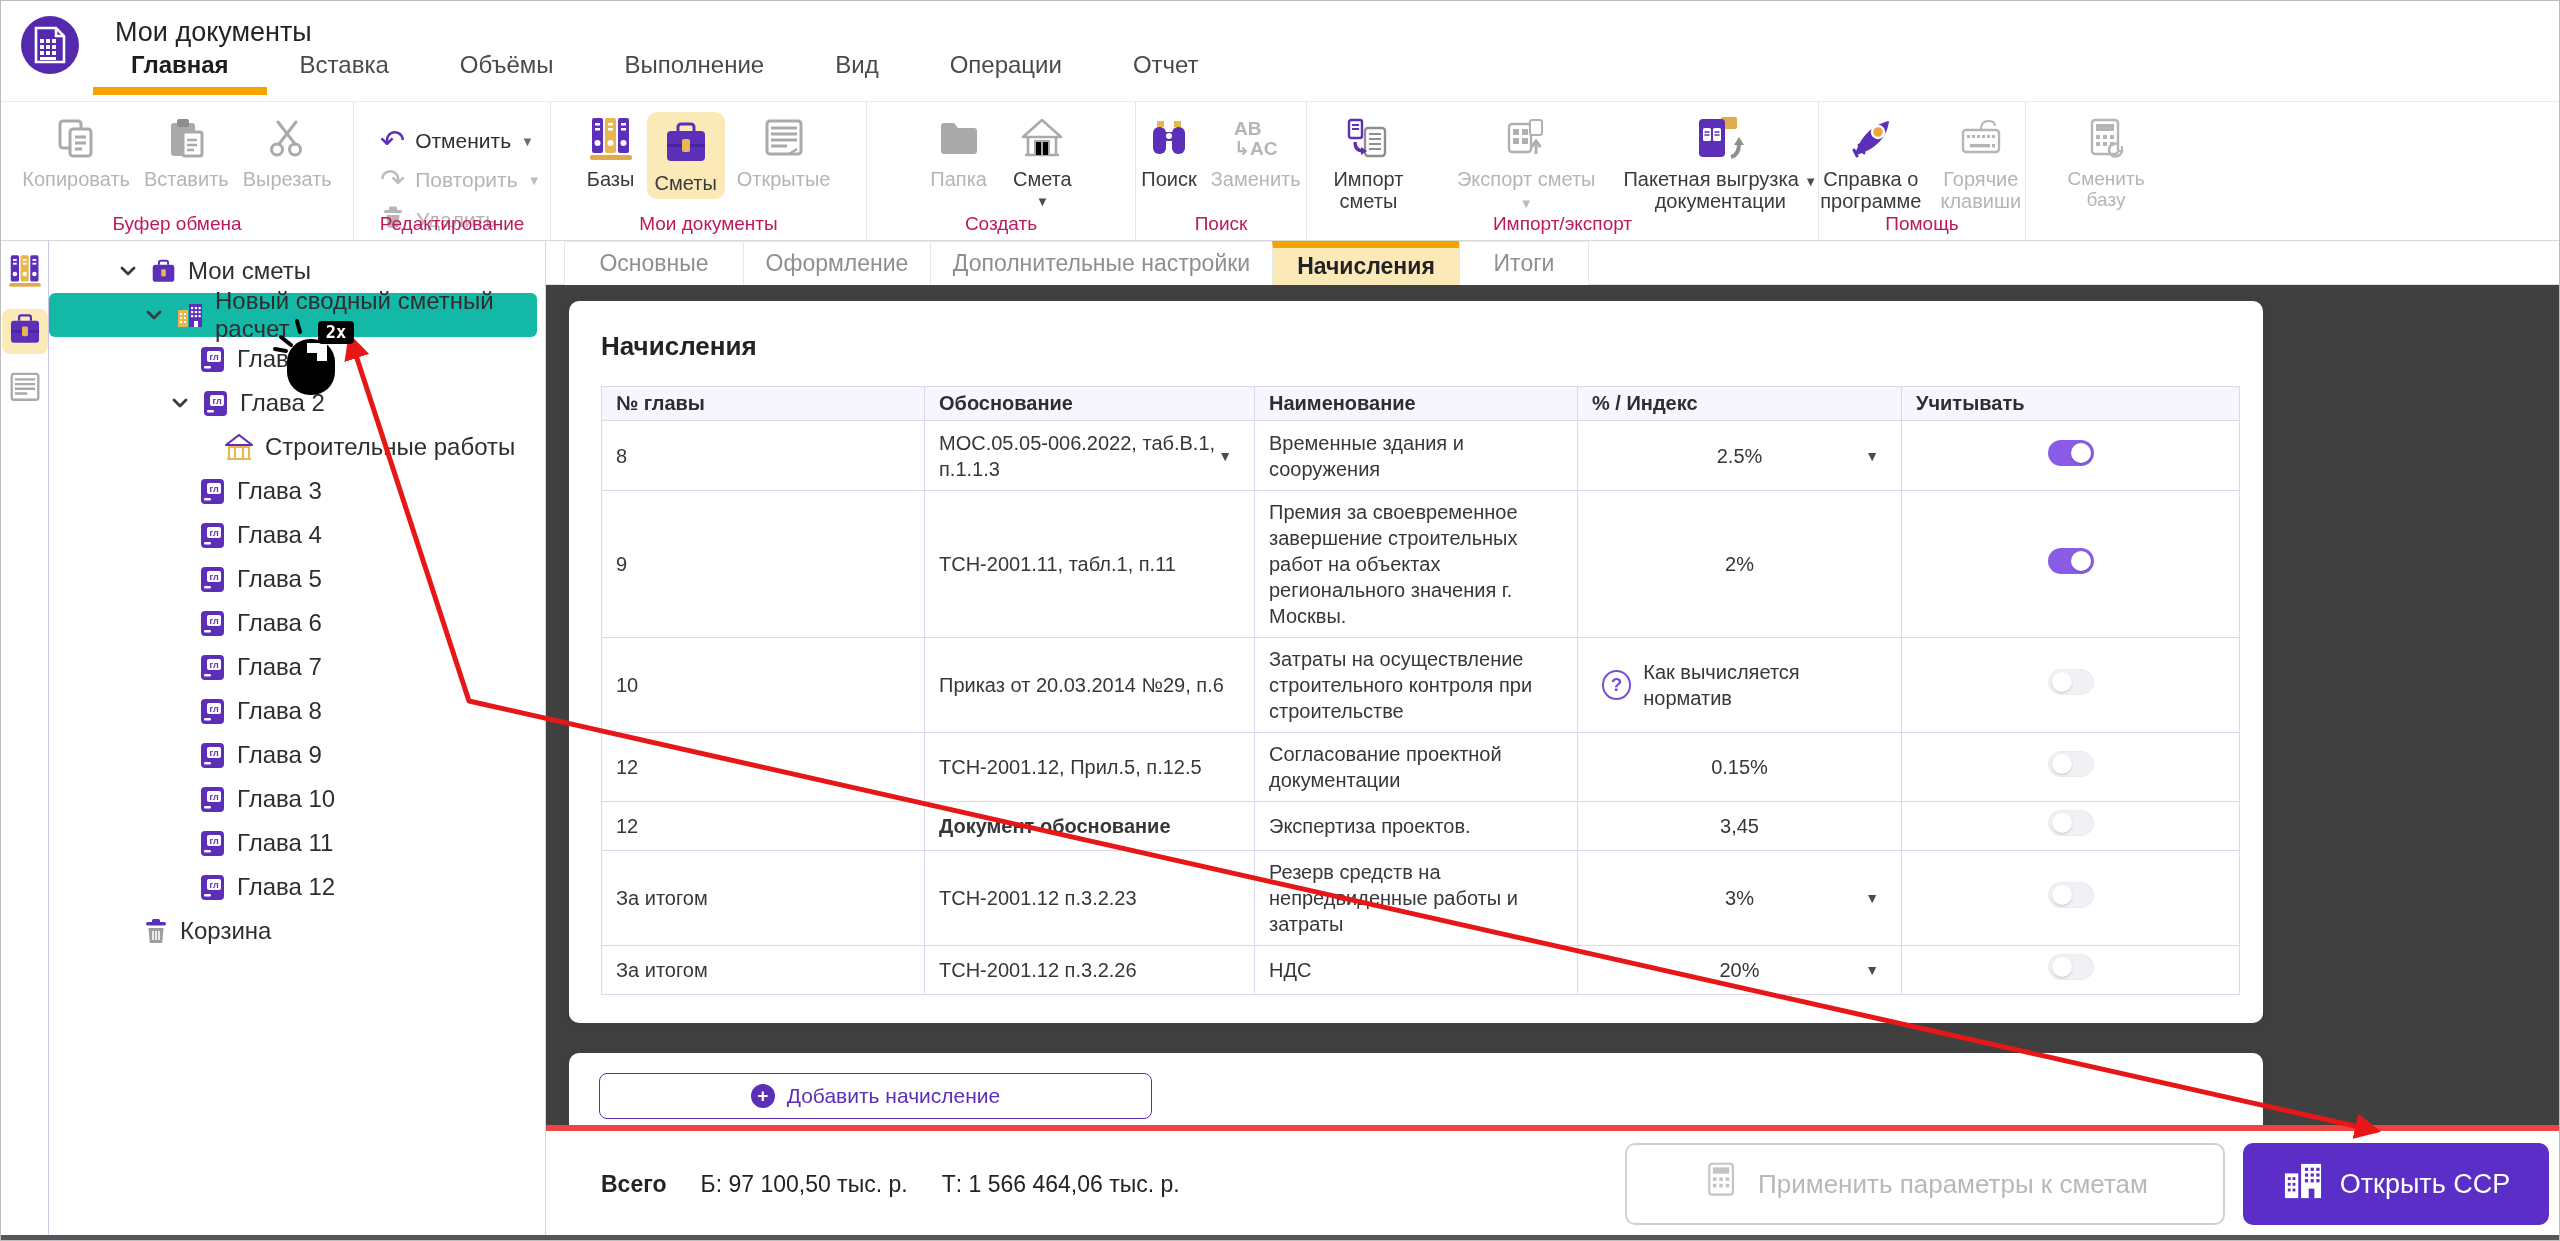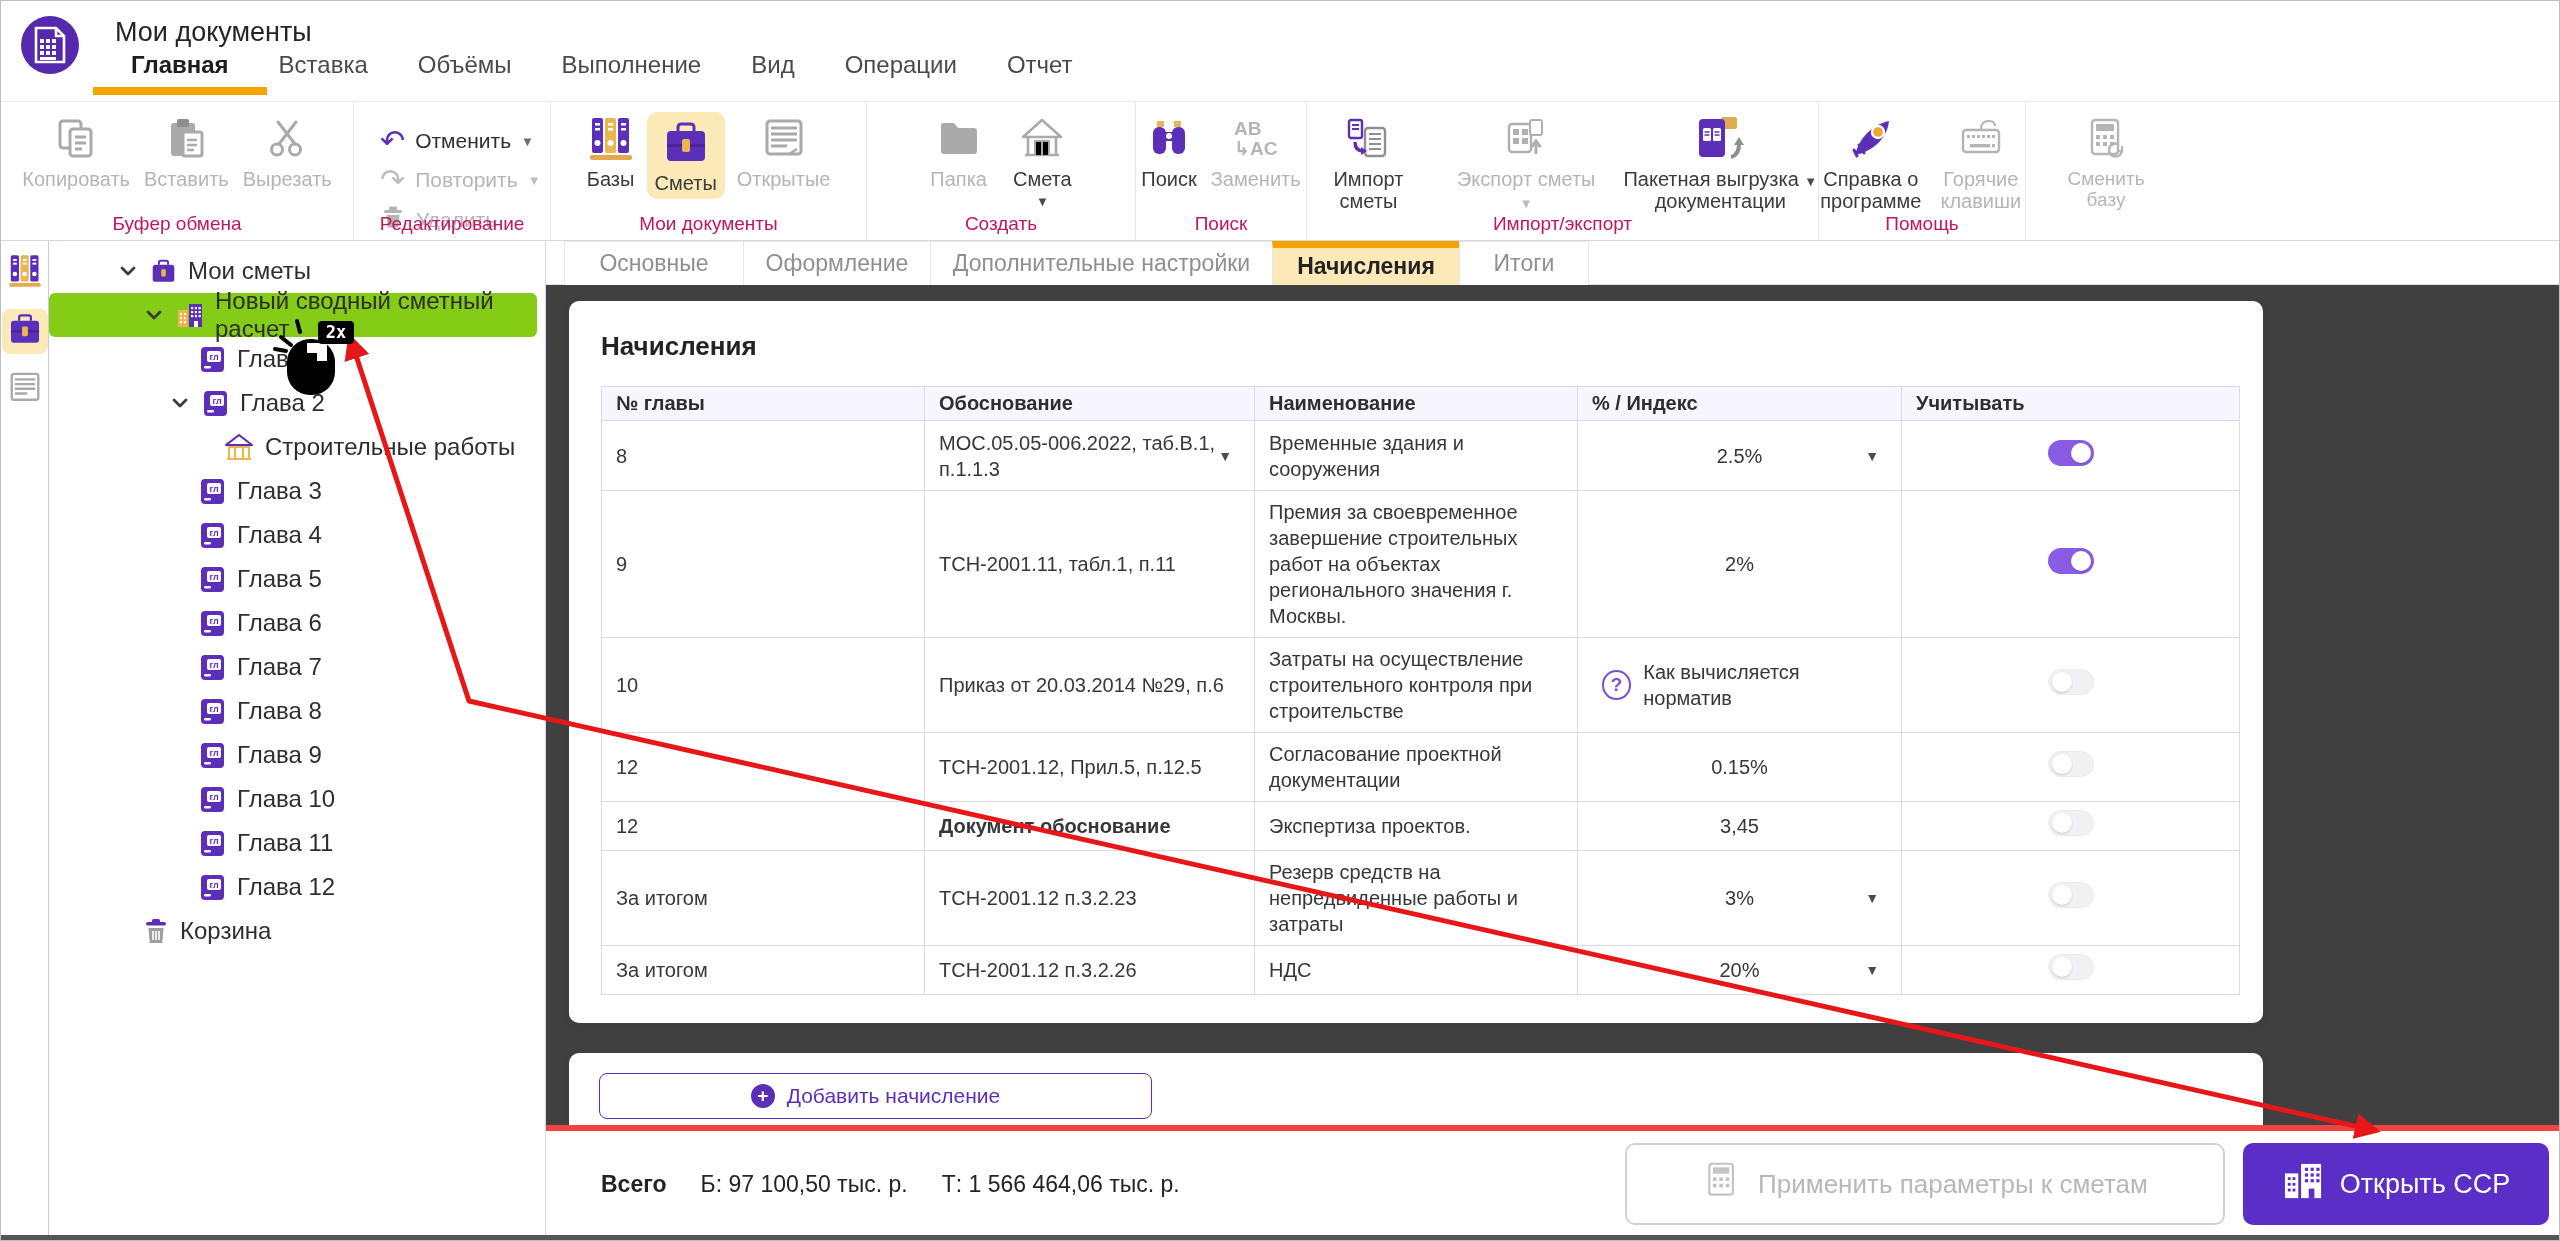--- a/index.html
+++ b/index.html
@@ -6,21 +6,21 @@
 html,body { width:2560px; height:1241px; }
 body {
   font-family:"Liberation Sans","DejaVu Sans",sans-serif;
   color:#3a3a3c; background:#ffffff; position:relative; overflow:hidden;
   border:1px solid #bdbdbd;
 }
 
 #app-header { position:absolute; top:0; left:0; width:2560px; height:100px; background:#fff; }
 .logo { position:absolute; left:20px; top:15px; width:58px; height:58px; border-radius:50%; background:#5429ad; display:flex; align-items:center; justify-content:center; }
 .app-title { position:absolute; left:114px; top:16px; font-size:27px; color:#242424; }
-.menu { position:absolute; left:130px; top:50px; display:flex; gap:50px; font-size:24px; color:#4a4a4c; }
+.menu { position:absolute; left:130px; top:50px; display:flex; gap:71px; font-size:24px; color:#4a4a4c; }
 .menu-item { position:relative; padding-bottom:16px; cursor:default; }
 .menu-item.active { font-weight:bold; color:#1d1d1f; }
 .menu-item.active::after { content:""; position:absolute; left:-38px; right:-38px; bottom:0; height:8px; background:#f5a300; }
 
 #ribbon { position:absolute; top:100px; left:0; width:2560px; height:140px; background:#fff; border-top:1px solid #ececec; border-bottom:1px solid #d8d8d8; display:flex; }
 .rgroup { position:relative; height:100%; border-right:1px solid #e7e3f3; display:flex; justify-content:center; align-items:flex-start; gap:2px; padding-top:10px; }
 .rgroup .caption { position:absolute; bottom:5px; left:0; right:0; text-align:center; font-size:19px; color:#be185d; }
 .ritem { display:flex; flex-direction:column; align-items:center; gap:3px; text-align:center; }
 .ritem .ico { height:54px; display:flex; align-items:center; justify-content:center; }
 .ritem .lbl { font-size:20px; line-height:1.08; color:#3a3a3c; }
@@ -32,21 +32,21 @@
 .glyph { font-size:30px; line-height:1; }
 .dd { font-size:13px; color:#6d6d6d; }
 .dd.dis { color:#bdbdbd; }
 .ab-icon { font-size:19px; font-weight:bold; color:#b5b5b5; line-height:1.05; text-align:left; }
 
 #rail { position:absolute; top:240px; left:0; width:48px; height:1001px; background:#fff; border-right:1px solid #cfc7e8; display:flex; flex-direction:column; align-items:center; gap:12px; padding-top:8px; }
 .rail-tile { width:46px; display:flex; justify-content:center; padding:4px 0; }
 .rail-tile.active { background:#fce9b8; border-radius:8px; }
 #tree { position:absolute; top:240px; left:48px; width:497px; height:1001px; background:#fff; border-right:1px solid #d8d3ea; padding-top:8px; }
 .trow { height:44px; display:flex; align-items:center; gap:11px; font-size:24px; color:#2e2e30; margin-right:8px; }
-.trow.sel { background:#84cc16; border-radius:6px; }
+.trow.sel { background:#14b8a6; border-radius:6px; }
 .chev { width:22px; display:flex; }
 .tico { display:flex; }
 
 #content { position:absolute; top:240px; left:545px; width:2015px; height:1001px; background:#404040; }
 #tabbar { height:44px; background:#fff; border-bottom:1px solid #e2e2e2; display:flex; padding-left:18px; }
 .tab { height:44px; display:flex; align-items:center; justify-content:center; font-size:23px; color:#8f8f8f; border:1px solid #e7e7e7; border-bottom:none; margin-right:-1px; background:#fff; }
 .tab.active { background:#fce9b8; border-top:7px solid #f5a300; color:#232325; font-weight:bold; }
 #scrollarea { position:absolute; top:44px; left:0; width:2015px; height:840px; overflow:hidden; }
 .card { background:#fff; border-radius:10px; box-shadow:0 2px 8px rgba(40,30,80,.10); margin-left:23px; width:1694px; }
 #card1 { margin-top:16px; padding:30px 30px 28px 32px; }

